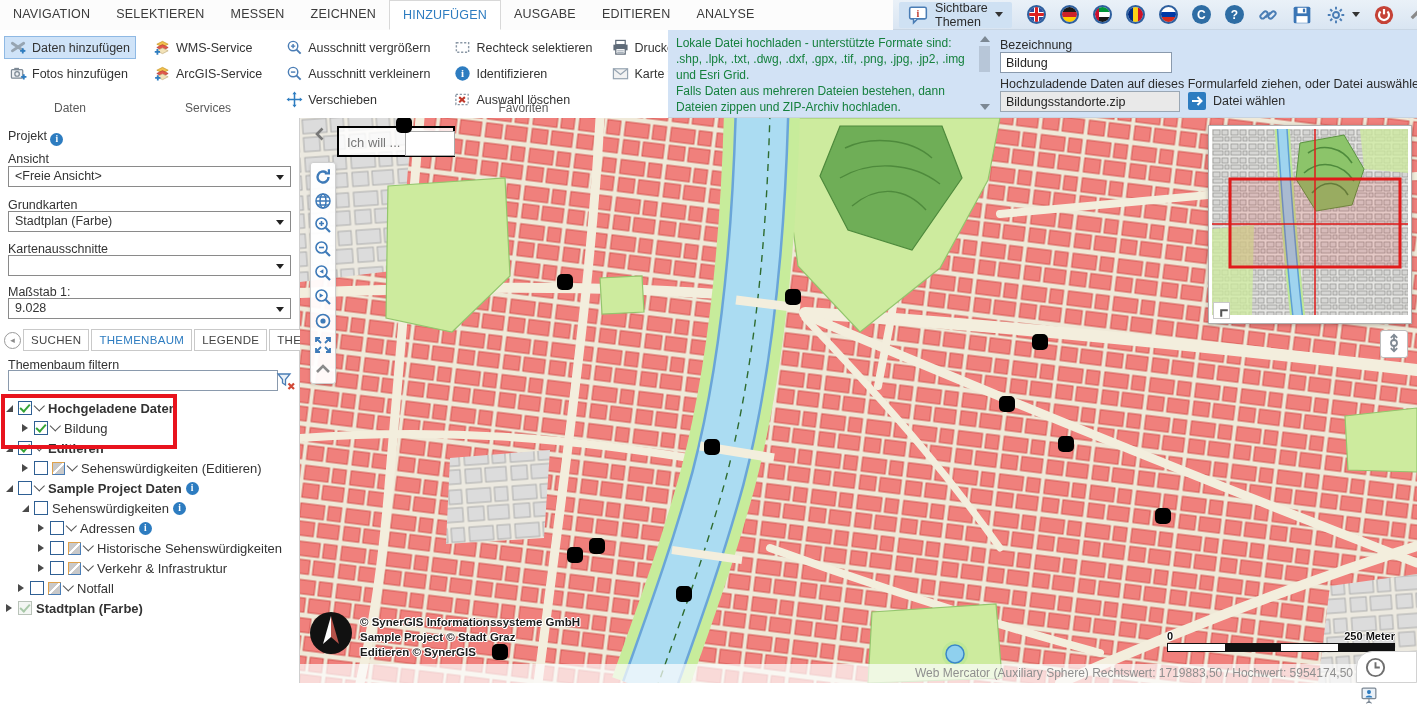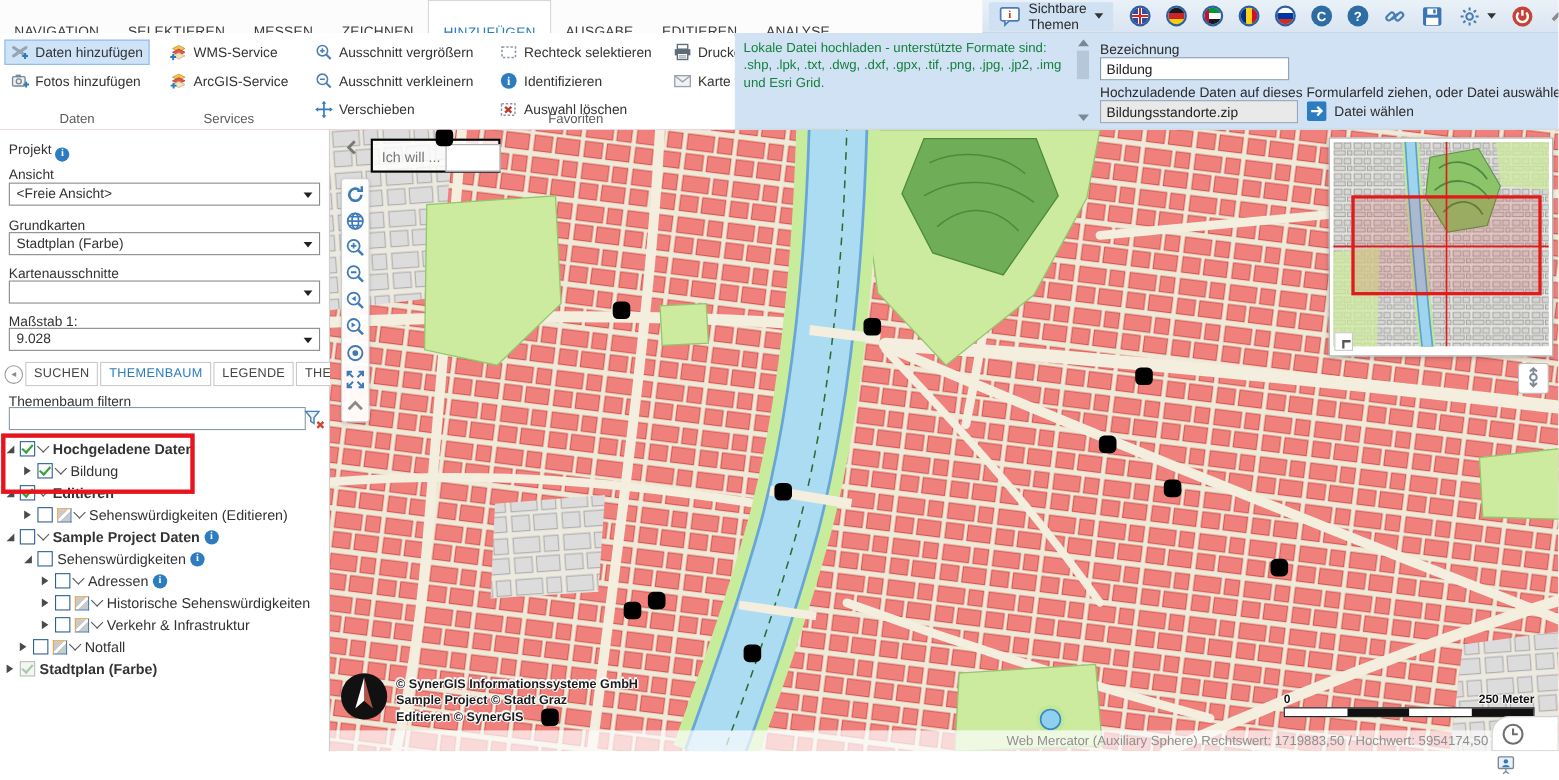--- a/index.html
+++ b/index.html
@@ -1,20 +1,20 @@
 <!DOCTYPE html>
 <html><head>
 <meta charset="utf-8">
 <style>
   html,body{margin:0;padding:0;background:#fff;}
   #stage{position:relative;width:1417px;height:709px;overflow:hidden;
          font-family:"Liberation Sans","DejaVu Sans",sans-serif;font-size:13px;color:#333;background:#fff;}
   
   #menubar{position:absolute;left:0;top:0;width:893px;height:30px;background:#fcfcfc;border-bottom:1px solid #e2e2e2;display:flex;align-items:stretch;}
-  .menu-tab{padding:15px 13px;line-height:29px;font-size:12.5px;color:#3b3b3b;letter-spacing:.2px;white-space:nowrap;cursor:default;}
+  .menu-tab{padding:0 13px;line-height:29px;font-size:12.5px;color:#3b3b3b;letter-spacing:.2px;white-space:nowrap;cursor:default;}
   .menu-tab.active{background:#fff;color:#2d7cc0;border:1px solid #d8d8d8;border-bottom:1px solid #fff;}
   #topbar-right{position:absolute;left:893px;top:0;width:524px;height:30px;background:linear-gradient(#eaf1f8,#d9e5f2);
       border-bottom:1px solid #c9d6e4;display:flex;align-items:center;gap:9px;padding-left:6px;box-sizing:border-box;}
   #themes-chip{display:flex;align-items:center;gap:7px;background:#cfe1f3;height:26px;padding:0 9px;border-radius:2px;}
   #themes-chip .lbl{font-size:12.5px;color:#2b2b2b;}
   .dcaret{width:0;height:0;border-left:4px solid transparent;border-right:4px solid transparent;border-top:5px solid #333;}
   .flag{width:19px;height:19px;border-radius:50%;box-sizing:border-box;border:2px solid #2e5f9e;background-clip:padding-box;flex:0 0 auto;}
   .f-uk{background-color:#2e4f9e;background-image:linear-gradient(0deg,transparent 43%,#d22 43%,#d22 57%,transparent 57%),linear-gradient(90deg,transparent 43%,#d22 43%,#d22 57%,transparent 57%),linear-gradient(0deg,transparent 36%,#fff 36%,#fff 64%,transparent 64%),linear-gradient(90deg,transparent 36%,#fff 36%,#fff 64%,transparent 64%);}
   .f-de{background-image:linear-gradient(#1a1a1a 33%,#cc2229 33%,#cc2229 66%,#ffce00 66%);}
   .f-ae{background-image:linear-gradient(90deg,#c8102e 30%,transparent 30%),linear-gradient(#009739 33%,#fff 33%,#fff 66%,#1a1a1a 66%);}
@@ -339,20 +339,21 @@
             </span>
             <span>Karte versenden</span>
           </div>
         </div>
       </div>
     </div>
 
   <div id="bluepanel">
     <div id="info-text">
       <div>Lokale Datei hochladen - unterstützte Formate sind: .shp, .lpk, .txt, .dwg, .dxf, .gpx, .tif, .png, .jpg, .jp2, .img und Esri Grid.</div>
+      <div>Falls Daten aus mehreren Dateien bestehen, dann Dateien zippen und ZIP-Archiv hochladen.</div>
     </div>
     <div id="info-scroll">
       <div class="sarrow up"></div>
       <div id="scroll-thumb"></div>
       <div class="sarrow down"></div>
     </div>
     <div id="upload-form">
       <div class="flabel" style="left:0;top:8px;">Bezeichnung</div>
       <input class="tinput" style="left: 0px; top: 22px; width: 160px;" value="Bildung">
       <div class="flabel" style="left:0;top:47px;white-space:nowrap;">Hochzuladende Daten auf dieses Formularfeld ziehen, oder Datei auswählen</div>

